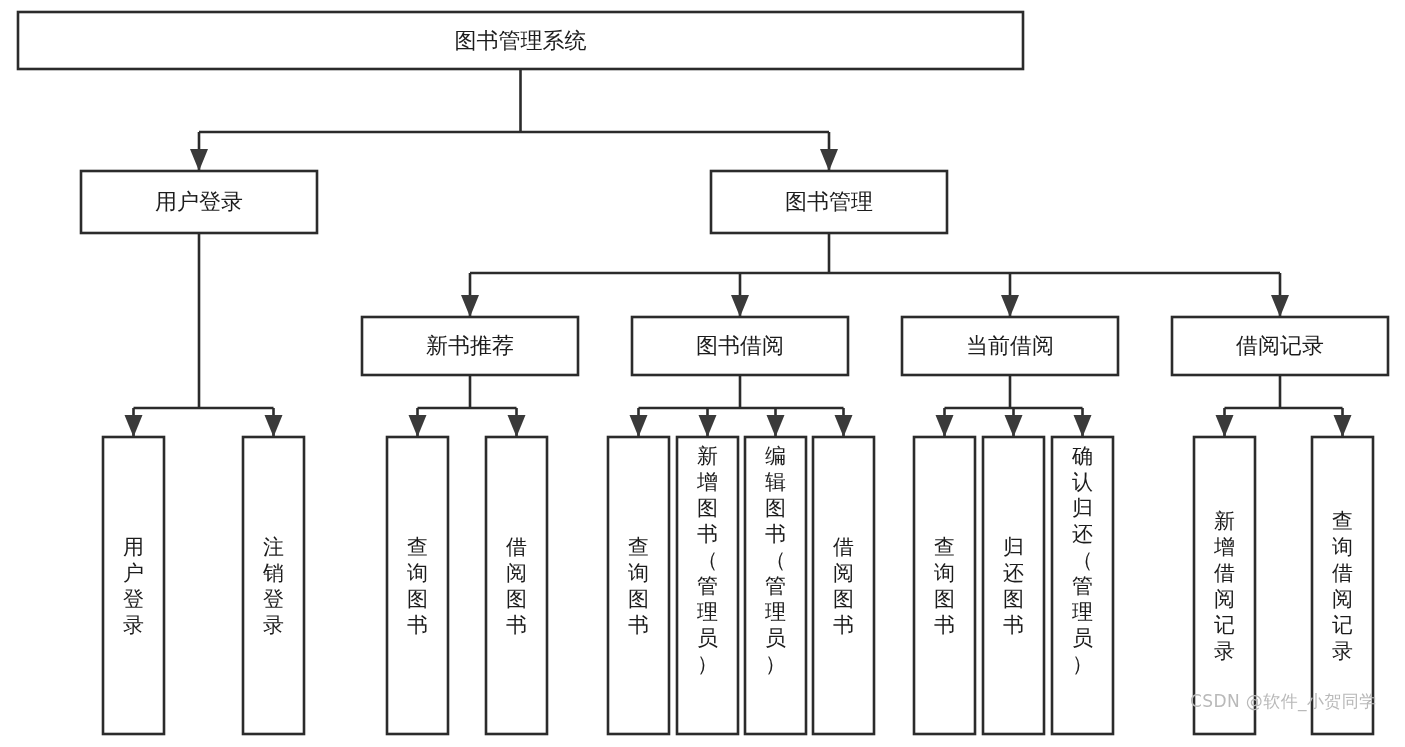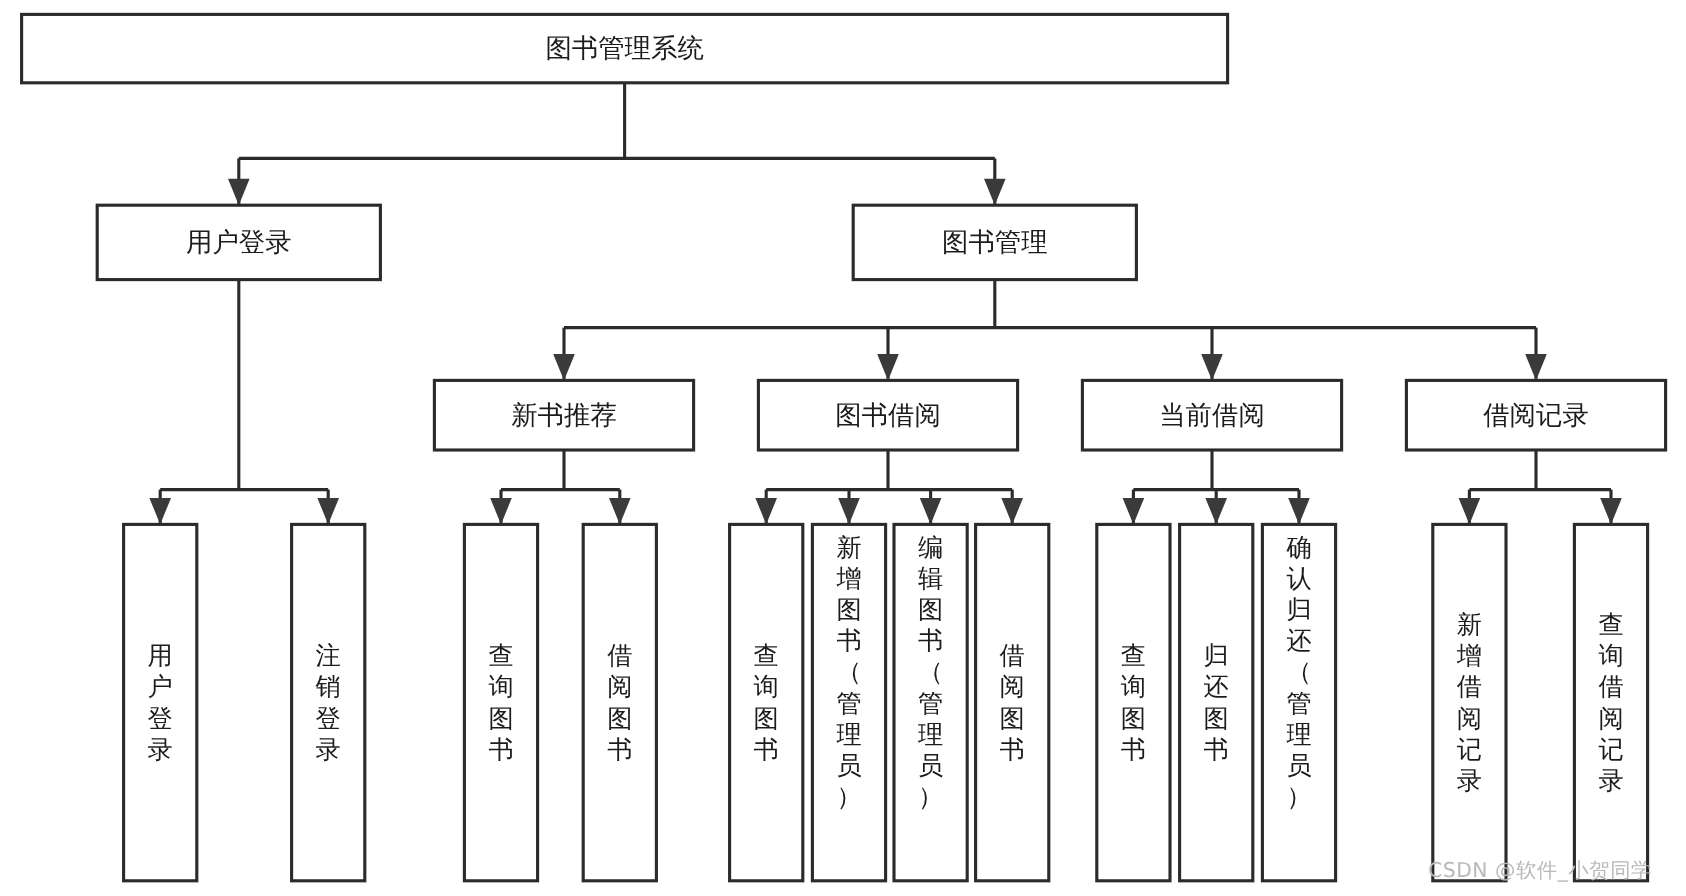--- a/index.html
+++ b/index.html
@@ -55,21 +55,21 @@
     fill: #1c1c1c;
     text-anchor: middle;
   }
   .watermark {
     position: absolute;
     font-family: "DejaVu Sans", "Liberation Sans", sans-serif;
     font-size: 17px;
     color: #b9b9b9;
     white-space: nowrap;
     left: 1190px;
-    top: 714px;
+    top: 690px;
     letter-spacing: 0.4px;
   }
 </style>
 </head>
 <body>
 
 <div id="diagram-root">
 
   <svg class="flow" viewBox="0 0 1405 747">
     <g id="connectors">

